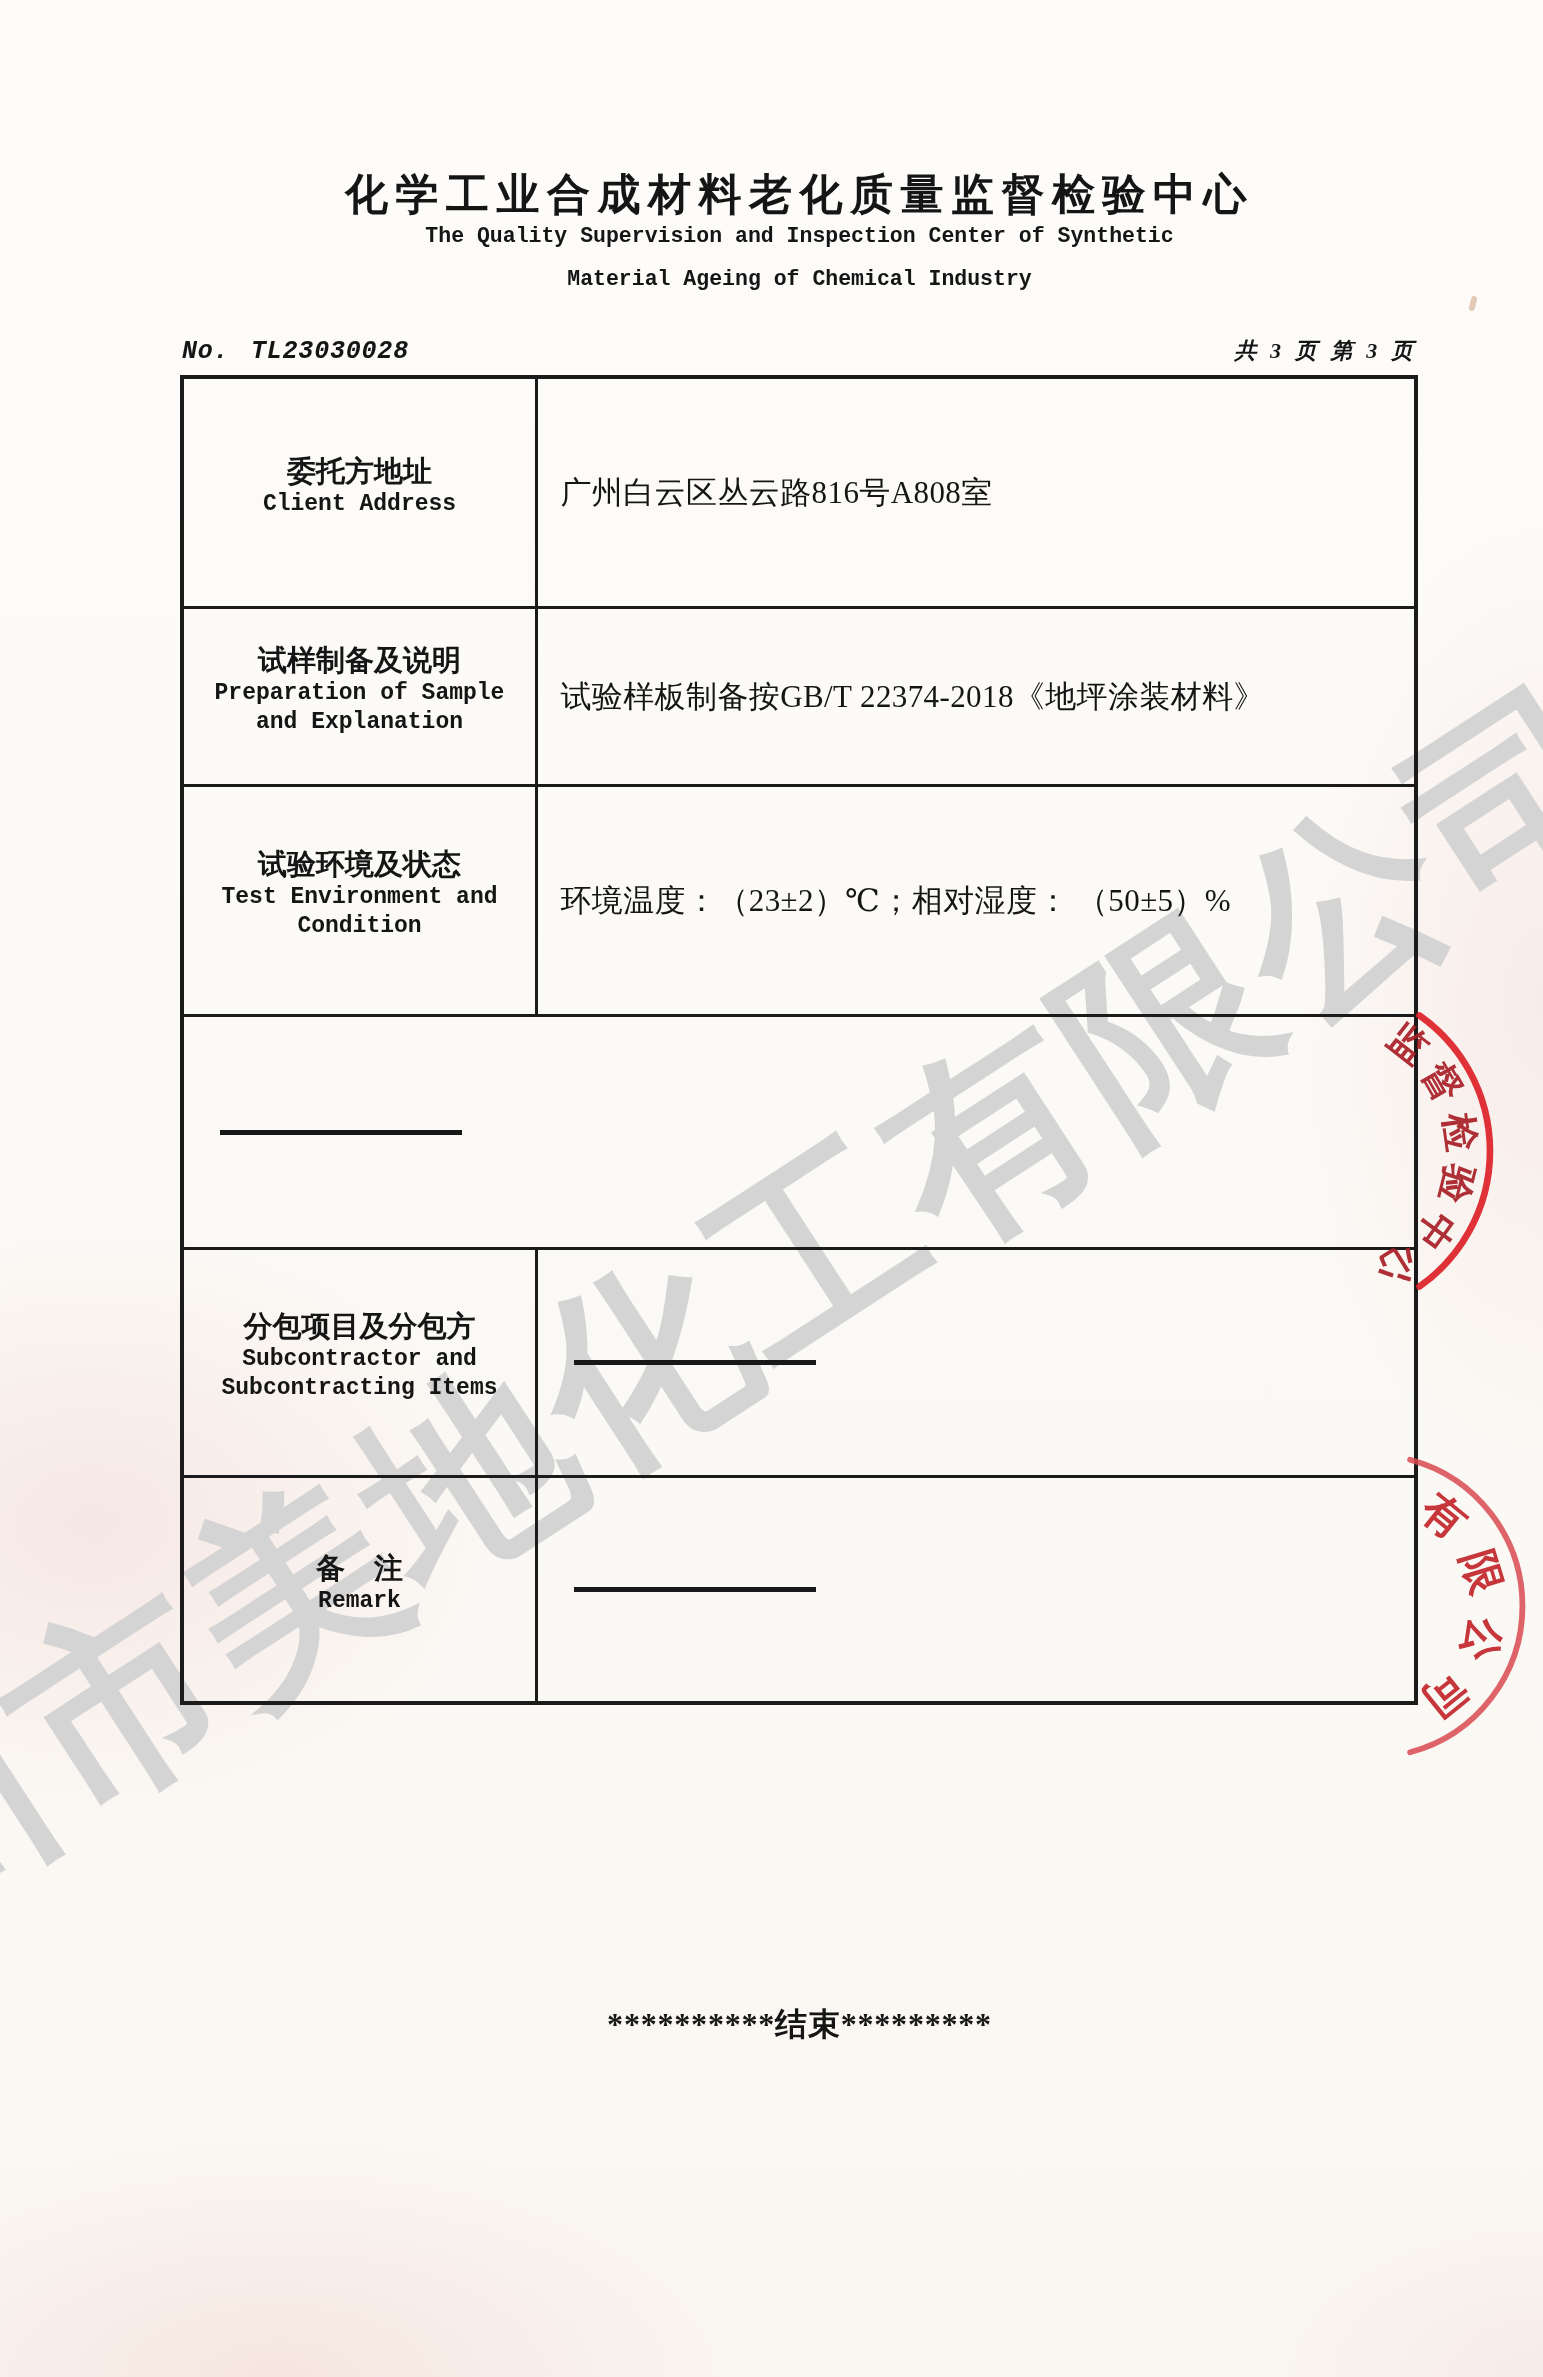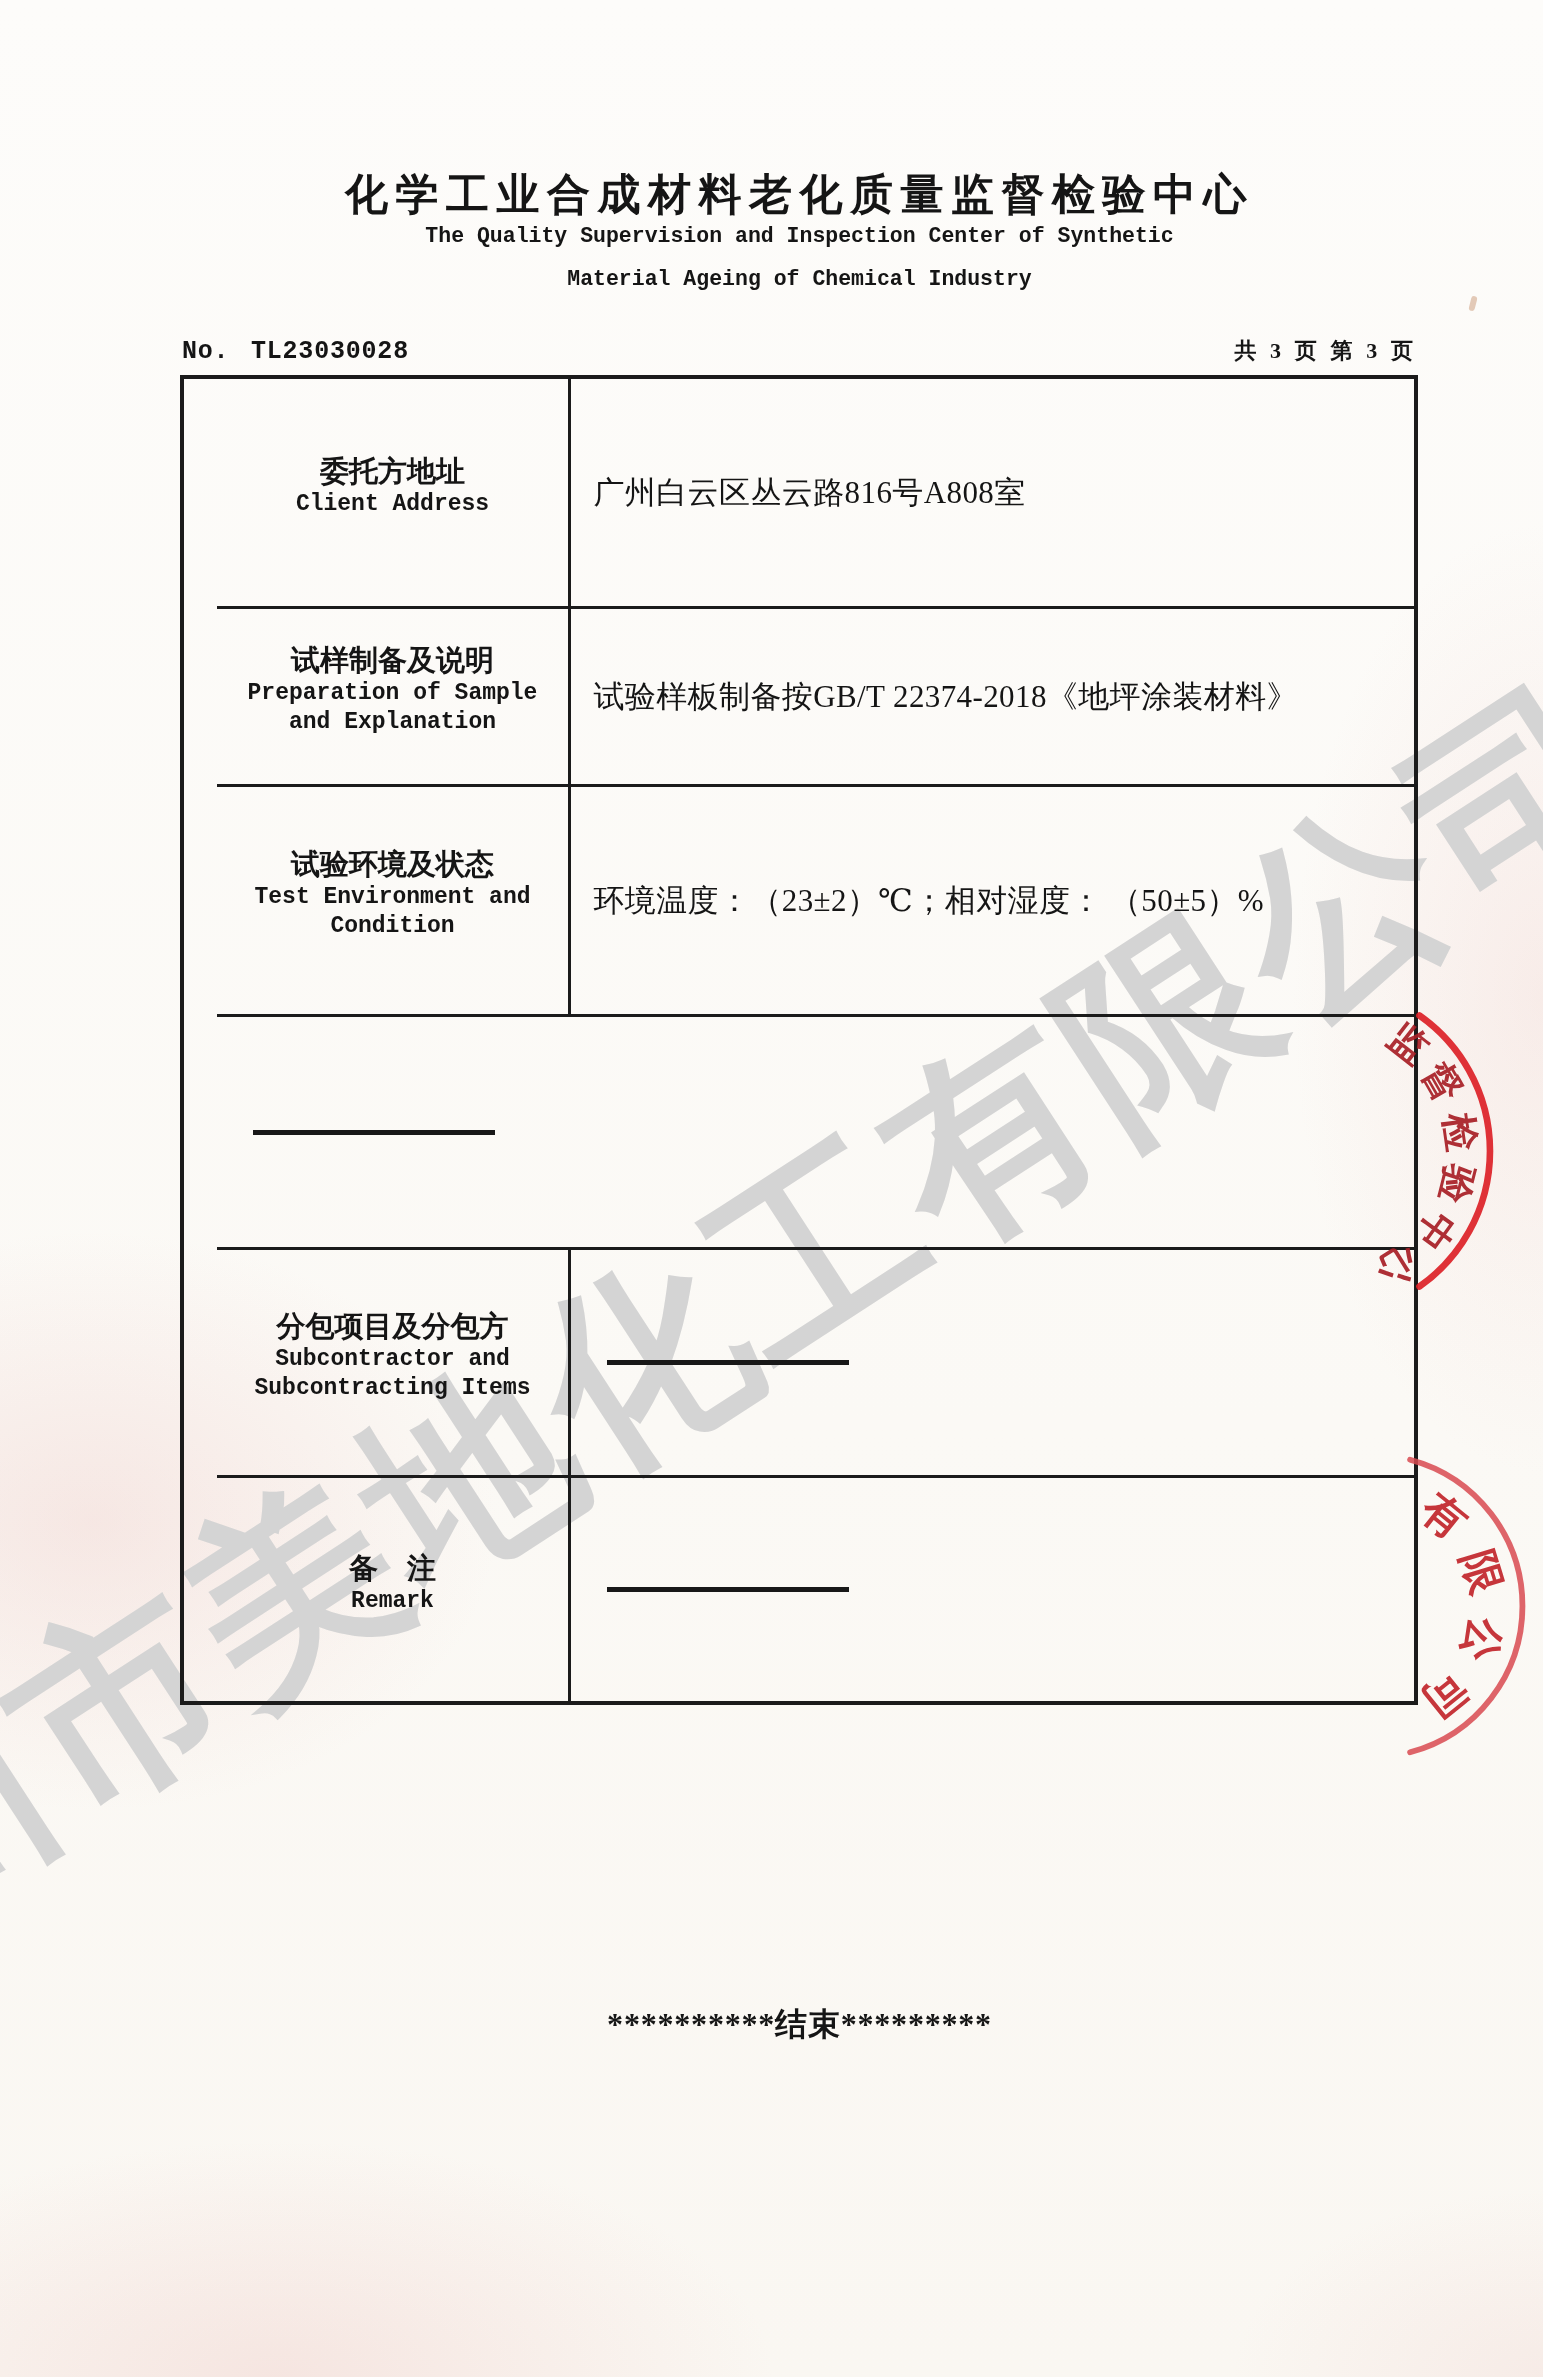--- a/index.html
+++ b/index.html
@@ -33,32 +33,32 @@
   }
   .title-en{
     position:absolute;left:182px;width:1235px;z-index:1;
     text-align:center;font-size:21.5px;font-weight:bold;
     font-family:"Liberation Mono","DejaVu Sans Mono",monospace;
   }
   .title-en.l1{top:224px;}
   .title-en.l2{top:267px;}
   .no-row{
     position:absolute;left:182px;top:336px;width:1235px;z-index:1;
-    display:flex;justify-content:space-between;align-items:baseline;
+    display:flex;justify-content:space-between;align-items:baseline;font-style:italic;
   }
   .report-no{
     font-family:"Liberation Mono","DejaVu Sans Mono",monospace;
     font-size:25px;font-weight:bold;letter-spacing:0.8px;
   }
   .report-no .num{margin-left:21.5px;}
   .page-info{font-size:22px;font-weight:bold;letter-spacing:4.1px;}
   
   .info-table{
     position:absolute;left:180px;top:375px;width:1238px;z-index:1;
-    box-sizing:border-box;border:4.1px solid #1b1b1b;background:transparent;padding-left:33px;
+    box-sizing:border-box;border:4.1px solid #1b1b1b;background:transparent;
   }
   .row{display:flex;box-sizing:border-box;border-top:3.3px solid #1b1b1b;}
   .row:first-child{border-top:none;}
   .cell{box-sizing:border-box;}
   .label-cell{
     width:354px;flex:0 0 354px;border-right:3.3px solid #1b1b1b;
     display:flex;flex-direction:column;justify-content:center;align-items:center;
     text-align:center;padding:0 13.2px 15px 13.2px;
   }
   .label-cn{font-size:29px;font-weight:bold;white-space:nowrap;line-height:38px;}

